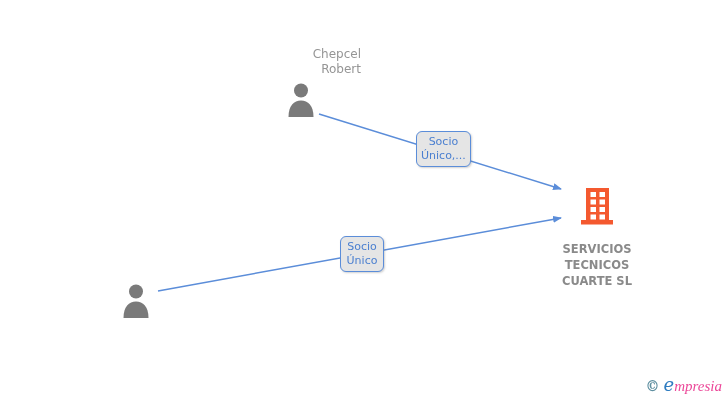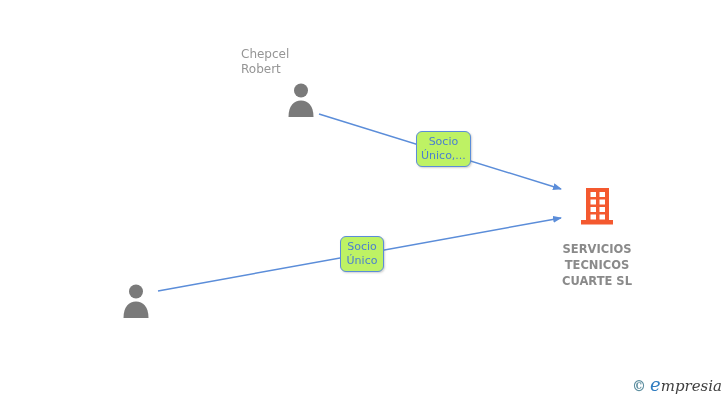--- a/index.html
+++ b/index.html
@@ -18,40 +18,40 @@
     width: 728px; height: 400px;
     pointer-events: none;
     z-index: 1;
   }
   .node { position: absolute; z-index: 3; text-align: center; }
   .person-name {
     white-space: pre-line;
     color: #959595;
     font-size: 12px;
     line-height: 15px;
-    text-align: left;
+    text-align: right;
   }
   .company-name {
     white-space: pre-line;
     color: #8a8a8a;
     font-size: 11.5px;
     font-weight: 700;
     line-height: 16px;
     text-align: center;
   }
   #person-top   { left: 241px; top: 47px;  width: 120px; }
   #person-top .person-icon { margin-top: 6px; }
   #person-bottom{ left: 76px;  top: 284px; width: 120px; }
   #person-bottom .person-name { margin-top: 4px; }
   #company-node { left: 542px; top: 187px; width: 110px; }
   #company-node .company-name { margin-top: 12px; }
   .edge-label {
     position: absolute;
     z-index: 2;
-    background: #bef264;
+    background: #e5e5e5;
     border: 1px solid #5b8dd9;
     border-radius: 6px;
     box-shadow: 1px 1px 2px rgba(120,120,120,0.35);
     color: #4a7fd0;
     font-size: 11px;
     line-height: 14px;
     text-align: center;
     white-space: pre-line;
     padding: 3px 4px;
     cursor: pointer;
@@ -65,21 +65,21 @@
     z-index: 3;
     display: flex;
     align-items: baseline;
     gap: 4px;
     cursor: pointer;
     font-family: "DejaVu Serif", "Liberation Serif", serif;
   }
   .watermark .copy { color: #5e8fa0; font-size: 14px; font-weight: 700; }
   .watermark .brand { font-style: italic; }
   .watermark .brand-initial { color: #2f7cc0; font-size: 18px; }
-  .watermark .brand-rest { color: #404040; font-size: 15px; }
+  .watermark .brand-rest { color: #ec4899; font-size: 15px; font-family: Liberation Serif, serif; }
 </style>
 </head>
 <body>
 
 <div class="canvas">
 
   <svg class="edges" viewBox="0 0 728 400">
     <defs>
       <marker id="arrow" markerWidth="9" markerHeight="8" refX="8" refY="3.5" orient="auto" markerUnits="userSpaceOnUse">
         <path d="M0,0 L9,3.5 L0,7 Z" fill="#5b8dd9"></path>

